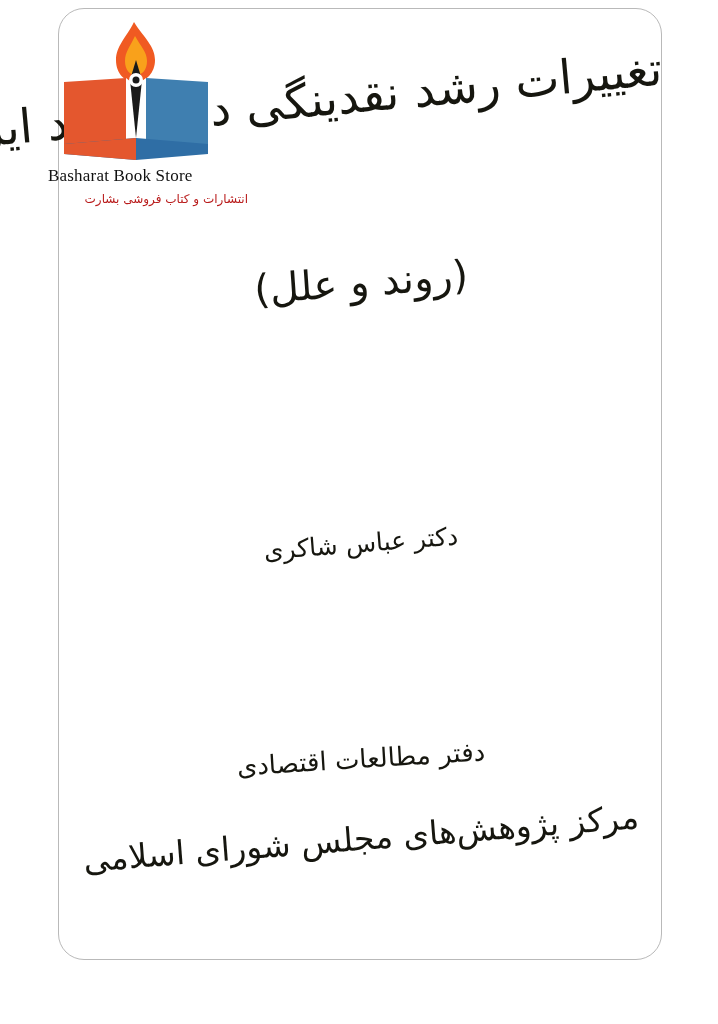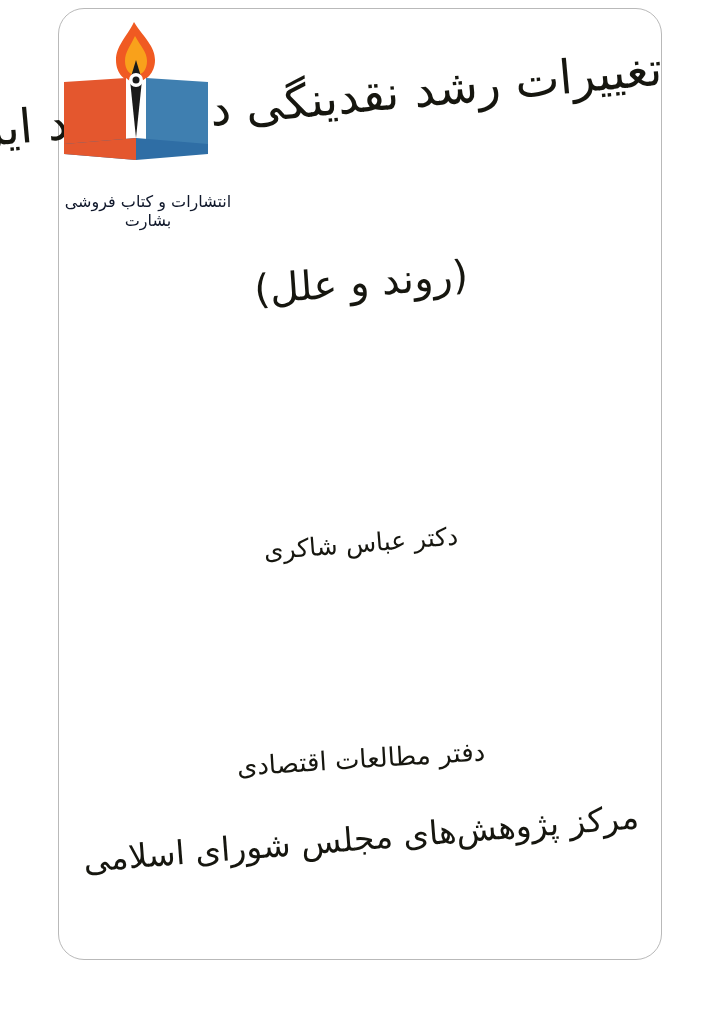--- a/index.html
+++ b/index.html
@@ -54,24 +54,24 @@
     font-size: 17px;
     color: #111111;
     letter-spacing: 0.2px;
     direction: ltr;
   }
   #store-name-fa {
     position: absolute;
     left: 0px;
     top: 176px;
     width: 200px;
-    text-align: center;
+    text-align: right;
     font-family: "DejaVu Sans", sans-serif;
-    font-size: 16px;
-    color: #0f172a;
+    font-size: 12px;
+    color: #b91c1c;
     direction: rtl;
   }
 
   
   .cover-text {
     position: absolute;
     text-align: center;
     color: #16160f;
     font-family: "DejaVu Sans", sans-serif;
     direction: rtl;
@@ -154,16 +154,17 @@
 
       <path d="M8 124 L80 118 L152 124 L152 134 L80 140 L8 134 Z" fill="#2f6ea5"></path>
       <path d="M8 124 L80 118 L80 140 L8 134 Z" fill="#e4572e"></path>
 
       <path d="M80 40 L86 60 L80 118 L74 60 Z" fill="#1a1a1a"></path>
       <circle cx="80" cy="60" r="7" fill="#ffffff"></circle>
       <circle cx="80" cy="60" r="3.5" fill="#1a1a1a"></circle>
     </svg>
   </div>
 
+  <div id="store-name">Basharat Book Store</div>
 
   <div id="store-name-fa">انتشارات و کتاب فروشی بشارت</div>
 
 </div>
 
 </body></html>

